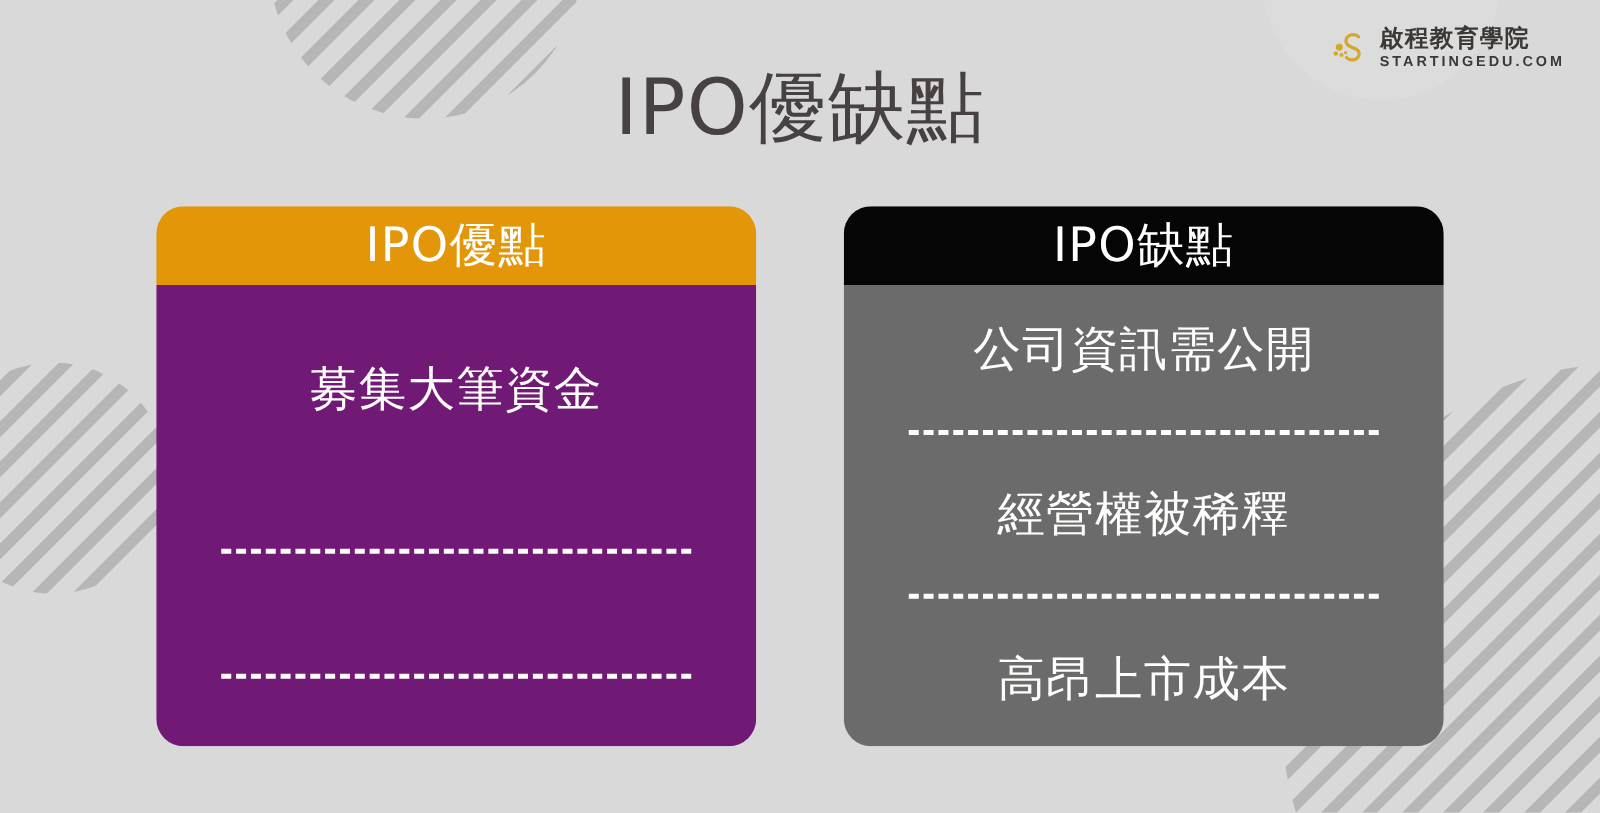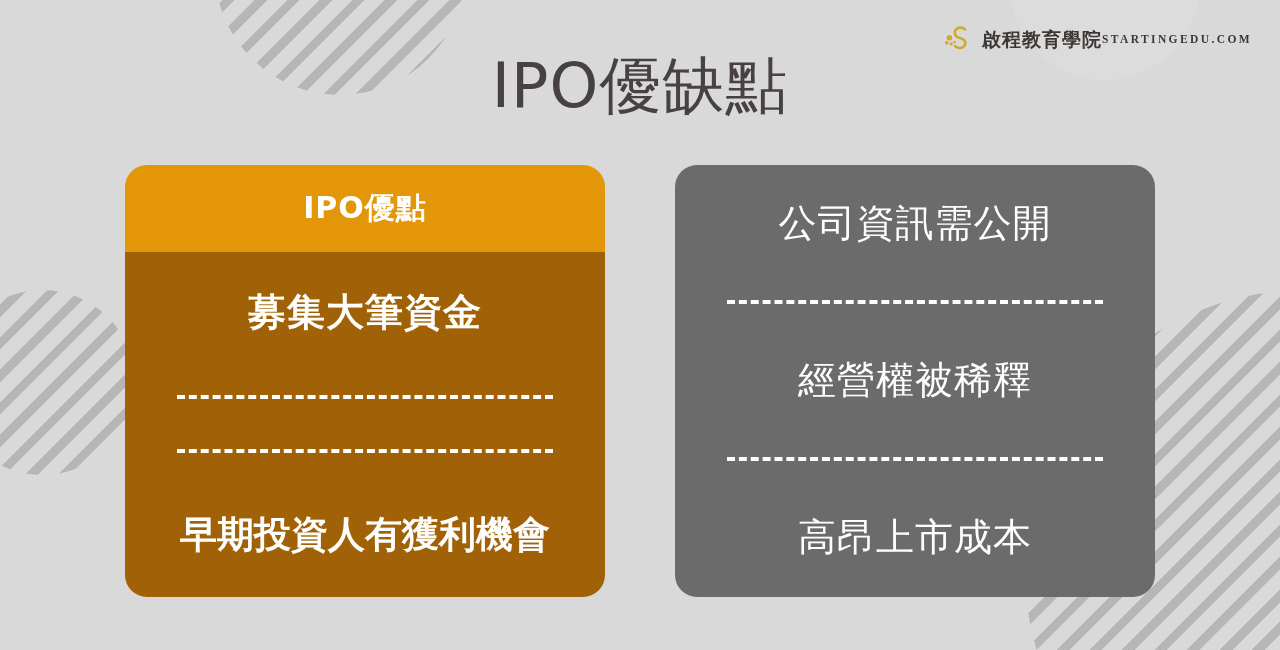--- a/index.html
+++ b/index.html
@@ -70,38 +70,38 @@
     align-items: center;
     gap: 9px;
   }
   .logo-mark {
     width: 34px;
     height: 34px;
     display: block;
   }
   .logo-text {
     display: flex;
-    flex-direction: row;
+    flex-direction: column;
     align-items: flex-start;
     line-height: 1;
   }
   .logo-cn {
     font-size: 19px;
     font-weight: bold;
     color: #3c3836;
     letter-spacing: 1px;
     font-family: "DejaVu Sans", "Liberation Sans", sans-serif;
   }
   .logo-en {
     font-size: 11.5px;
     font-weight: bold;
     color: #3c3836;
     letter-spacing: 2.4px;
     margin-top: 4px;
-    font-family: Liberation Serif, serif;
+    font-family: Liberation Sans, sans-serif;
   }
 
   
   .page-title {
     position: absolute;
     top: 44px;
     left: 0;
     width: 1280px;
     text-align: center;
     font-size: 62px;
@@ -122,27 +122,27 @@
     justify-content: space-between;
   }
   .card {
     width: 480px;
     border-radius: 22px;
     overflow: hidden;
     display: flex;
     flex-direction: column;
   }
   .card-header {
-    height: 87px;
+    height: 63px;
     display: flex;
     align-items: center;
     justify-content: center;
     color: #ffffff;
-    font-size: 30px;
-    font-weight: bold;
+    font-size: 38px;
+    font-weight: normal;
     letter-spacing: 1px;
     font-family: "DejaVu Sans", "Liberation Sans", sans-serif;
   }
   .card-body {
     flex: 1;
     display: flex;
     flex-direction: column;
     justify-content: space-around;
     padding: 4px 0 6px 0;
   }
@@ -160,21 +160,21 @@
     letter-spacing: 0px;
   }
   .divider {
     height: 0;
     margin: 0 52px;
     border-top: 4px dashed #fdfdfb;
   }
 
   
   .card-pros .card-header { background: #e29608; }
-  .card-pros .card-body   { background: #a16207; font-weight: bold; }
+  .card-pros .card-body   { background: #701a75; }
 
   
   .card-cons .card-header { background: #050505; }
   .card-cons .card-body   { background: #6b6b6b; }
 </style>
 </head>
 <body>
 
 <div class="deco-layer">
   <div class="plain-circle-tr"></div>
@@ -200,25 +200,25 @@
 <div class="page-title">IPO優缺點</div>
 
 <div class="cards">
 
   <div class="card card-pros">
     <div class="card-header">IPO優點</div>
     <div class="card-body">
       <div class="card-item">募集大筆資金</div>
       <div class="divider"></div>
       <div class="divider"></div>
-      <div class="card-item wide">早期投資人有獲利機會</div>
     </div>
   </div>
 
   <div class="card card-cons">
+    <div class="card-header">IPO缺點</div>
     <div class="card-body">
       <div class="card-item">公司資訊需公開</div>
       <div class="divider"></div>
       <div class="card-item">經營權被稀釋</div>
       <div class="divider"></div>
       <div class="card-item">高昂上市成本</div>
     </div>
   </div>
 
 </div>

